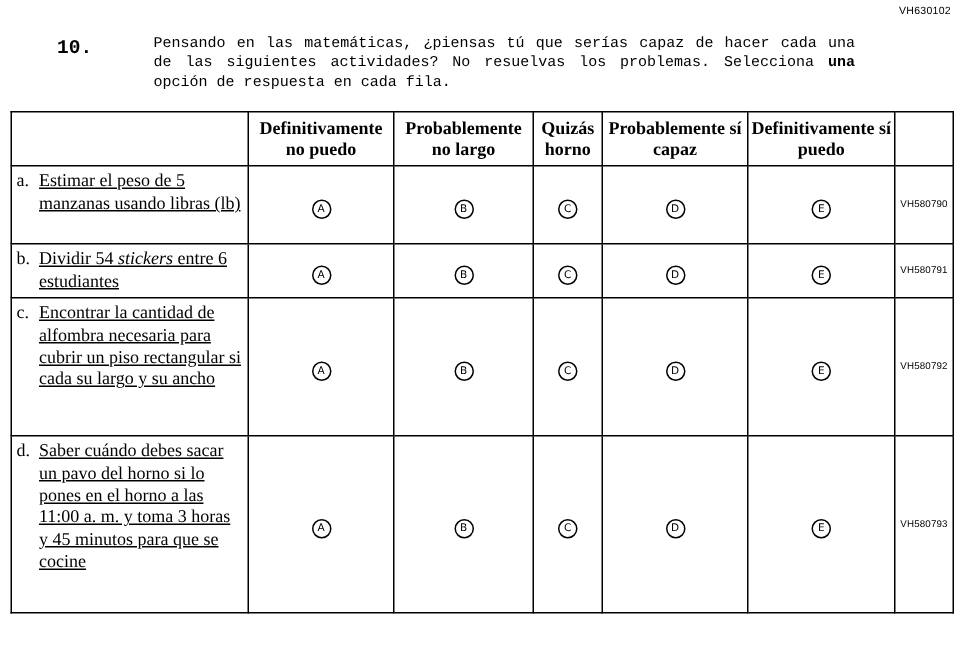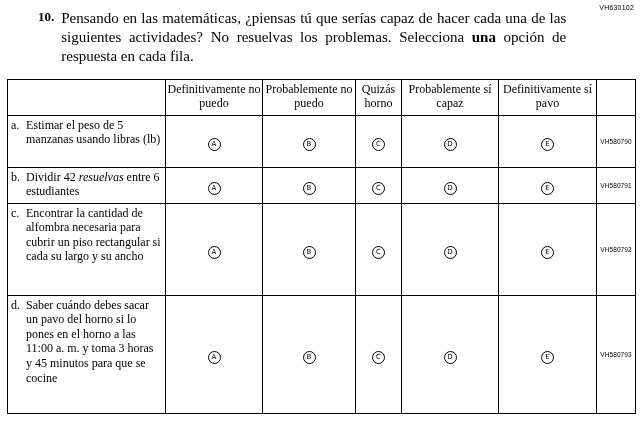--- a/index.html
+++ b/index.html
@@ -11,47 +11,48 @@
     position:relative;
     overflow:hidden;
   }
   .form-code-top {
     position:absolute; top:4px; right:8px;
     font-family:"Liberation Sans", sans-serif;
     font-size:7px; letter-spacing:.2px;
   }
   .question {
     display:flex; gap:7px;
-    padding:9px 72px 0 38px;
+    padding:24px 72px 0 38px;
+    font-family:Liberation Mono, monospace;
   }
   .qnum { font-weight:bold; font-size:13px; line-height:1.28; }
   .qtext {
-    font-size:15px; line-height:1.28;
-    text-align:justify; width:505px;
+    font-size:10px; line-height:1.28;
+    text-align:justify; width:505px;margin-left:34px;
   }
   .qtext b { font-weight:bold; }
   table {
     border-collapse:collapse; table-layout:fixed;
     width:628px; margin:12px 0 0 7px;
     background:#fff;
   }
   td, th { border:1px solid #000; }
   th {
-    font-size:12px; font-weight:normal; text-align:center;
+    font-size:12px; font-weight:bold; text-align:center;
     vertical-align:middle; padding:2px 1px; line-height:1.15;
   }
   tr.header-row { height:36px; }
   tr.row-a { height:52px; }
   tr.row-b { height:36px; }
   tr.row-c { height:92px; }
   tr.row-d { height:118px; }
   .activity-cell { padding:2px 3px; vertical-align:top; }
   .activity-flex { display:flex; gap:3px; font-size:12px; line-height:1.22; }
   .row-letter { flex:0 0 12px; }
-  .row-text { flex:1; }
+  .row-text { flex:1;text-decoration:underline; }
   .row-text i { font-style:italic; }
   .option-cell { text-align:center; vertical-align:middle; }
   .bubble {
     display:inline-block;
     width:11px; height:11px;
     border:1px solid #000; border-radius:50%;
     font-family:"DejaVu Sans", sans-serif;
     font-size:7px; line-height:11px; text-align:center;
     cursor:pointer; background:#fff;
   }
@@ -79,24 +80,24 @@
     <col style="width:46px">
     <col style="width:97px">
     <col style="width:98px">
     <col style="width:39px">
   </colgroup>
 
   <tbody>
       <tr class="header-row">
     <th></th>
     <th>Definitivamente no puedo</th>
-    <th>Probablemente no puedo</th>
+    <th>Probablemente no largo</th>
     <th>Quizás horno</th>
     <th>Probablemente sí capaz</th>
-    <th>Definitivamente sí pavo</th>
+    <th>Definitivamente sí puedo</th>
     <th></th>
   </tr>
 
   <tr class="row-a">
     <td class="activity-cell">
       <div class="activity-flex">
         <span class="row-letter">a.</span>
         <span class="row-text"><span>Estimar el peso de 5 manzanas usando libras (lb)</span><i></i><span></span></span>
       </div>
     </td>
@@ -105,21 +106,21 @@
     <td class="option-cell"><span class="bubble">C</span></td>
     <td class="option-cell"><span class="bubble">D</span></td>
     <td class="option-cell"><span class="bubble">E</span></td>
     <td class="code-cell">VH580790</td>
   </tr>
 
   <tr class="row-b">
     <td class="activity-cell">
       <div class="activity-flex">
         <span class="row-letter">b.</span>
-        <span class="row-text"><span>Dividir 42 </span><i>resuelvas</i><span> entre 6 estudiantes</span></span>
+        <span class="row-text"><span>Dividir 54 </span><i>stickers</i><span> entre 6 estudiantes</span></span>
       </div>
     </td>
     <td class="option-cell"><span class="bubble">A</span></td>
     <td class="option-cell"><span class="bubble">B</span></td>
     <td class="option-cell"><span class="bubble">C</span></td>
     <td class="option-cell"><span class="bubble">D</span></td>
     <td class="option-cell"><span class="bubble">E</span></td>
     <td class="code-cell">VH580791</td>
   </tr>
 

